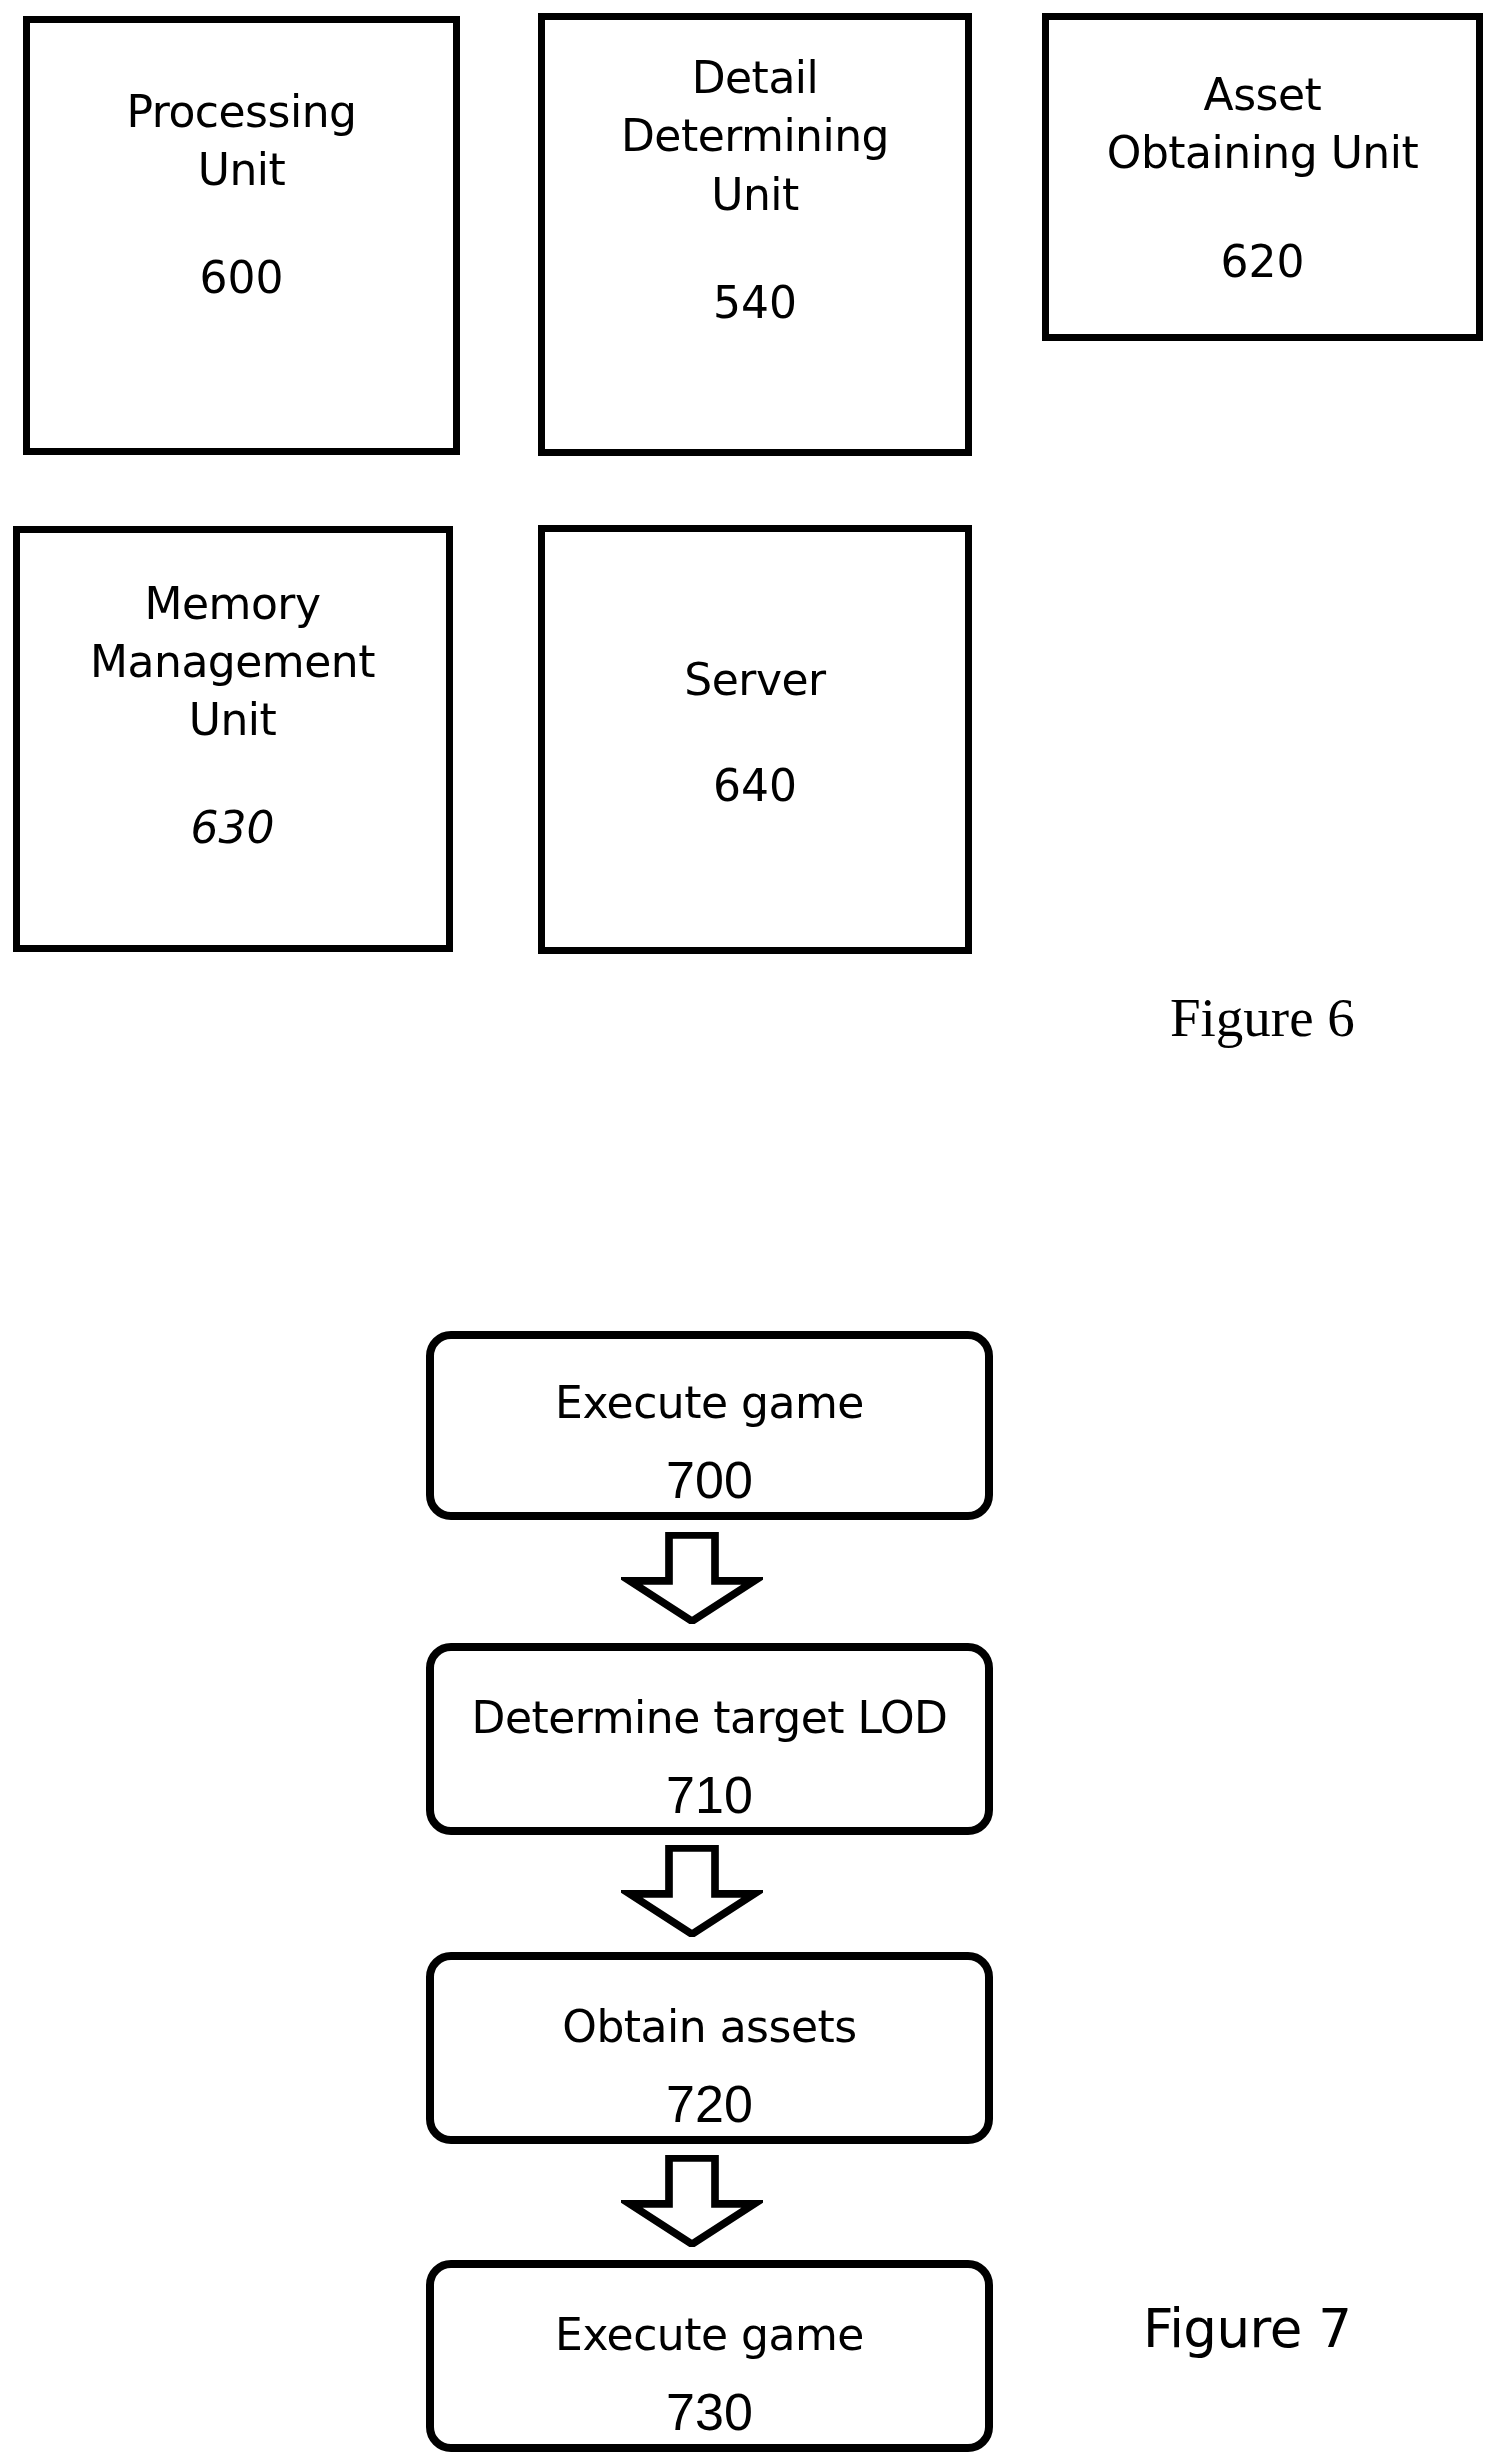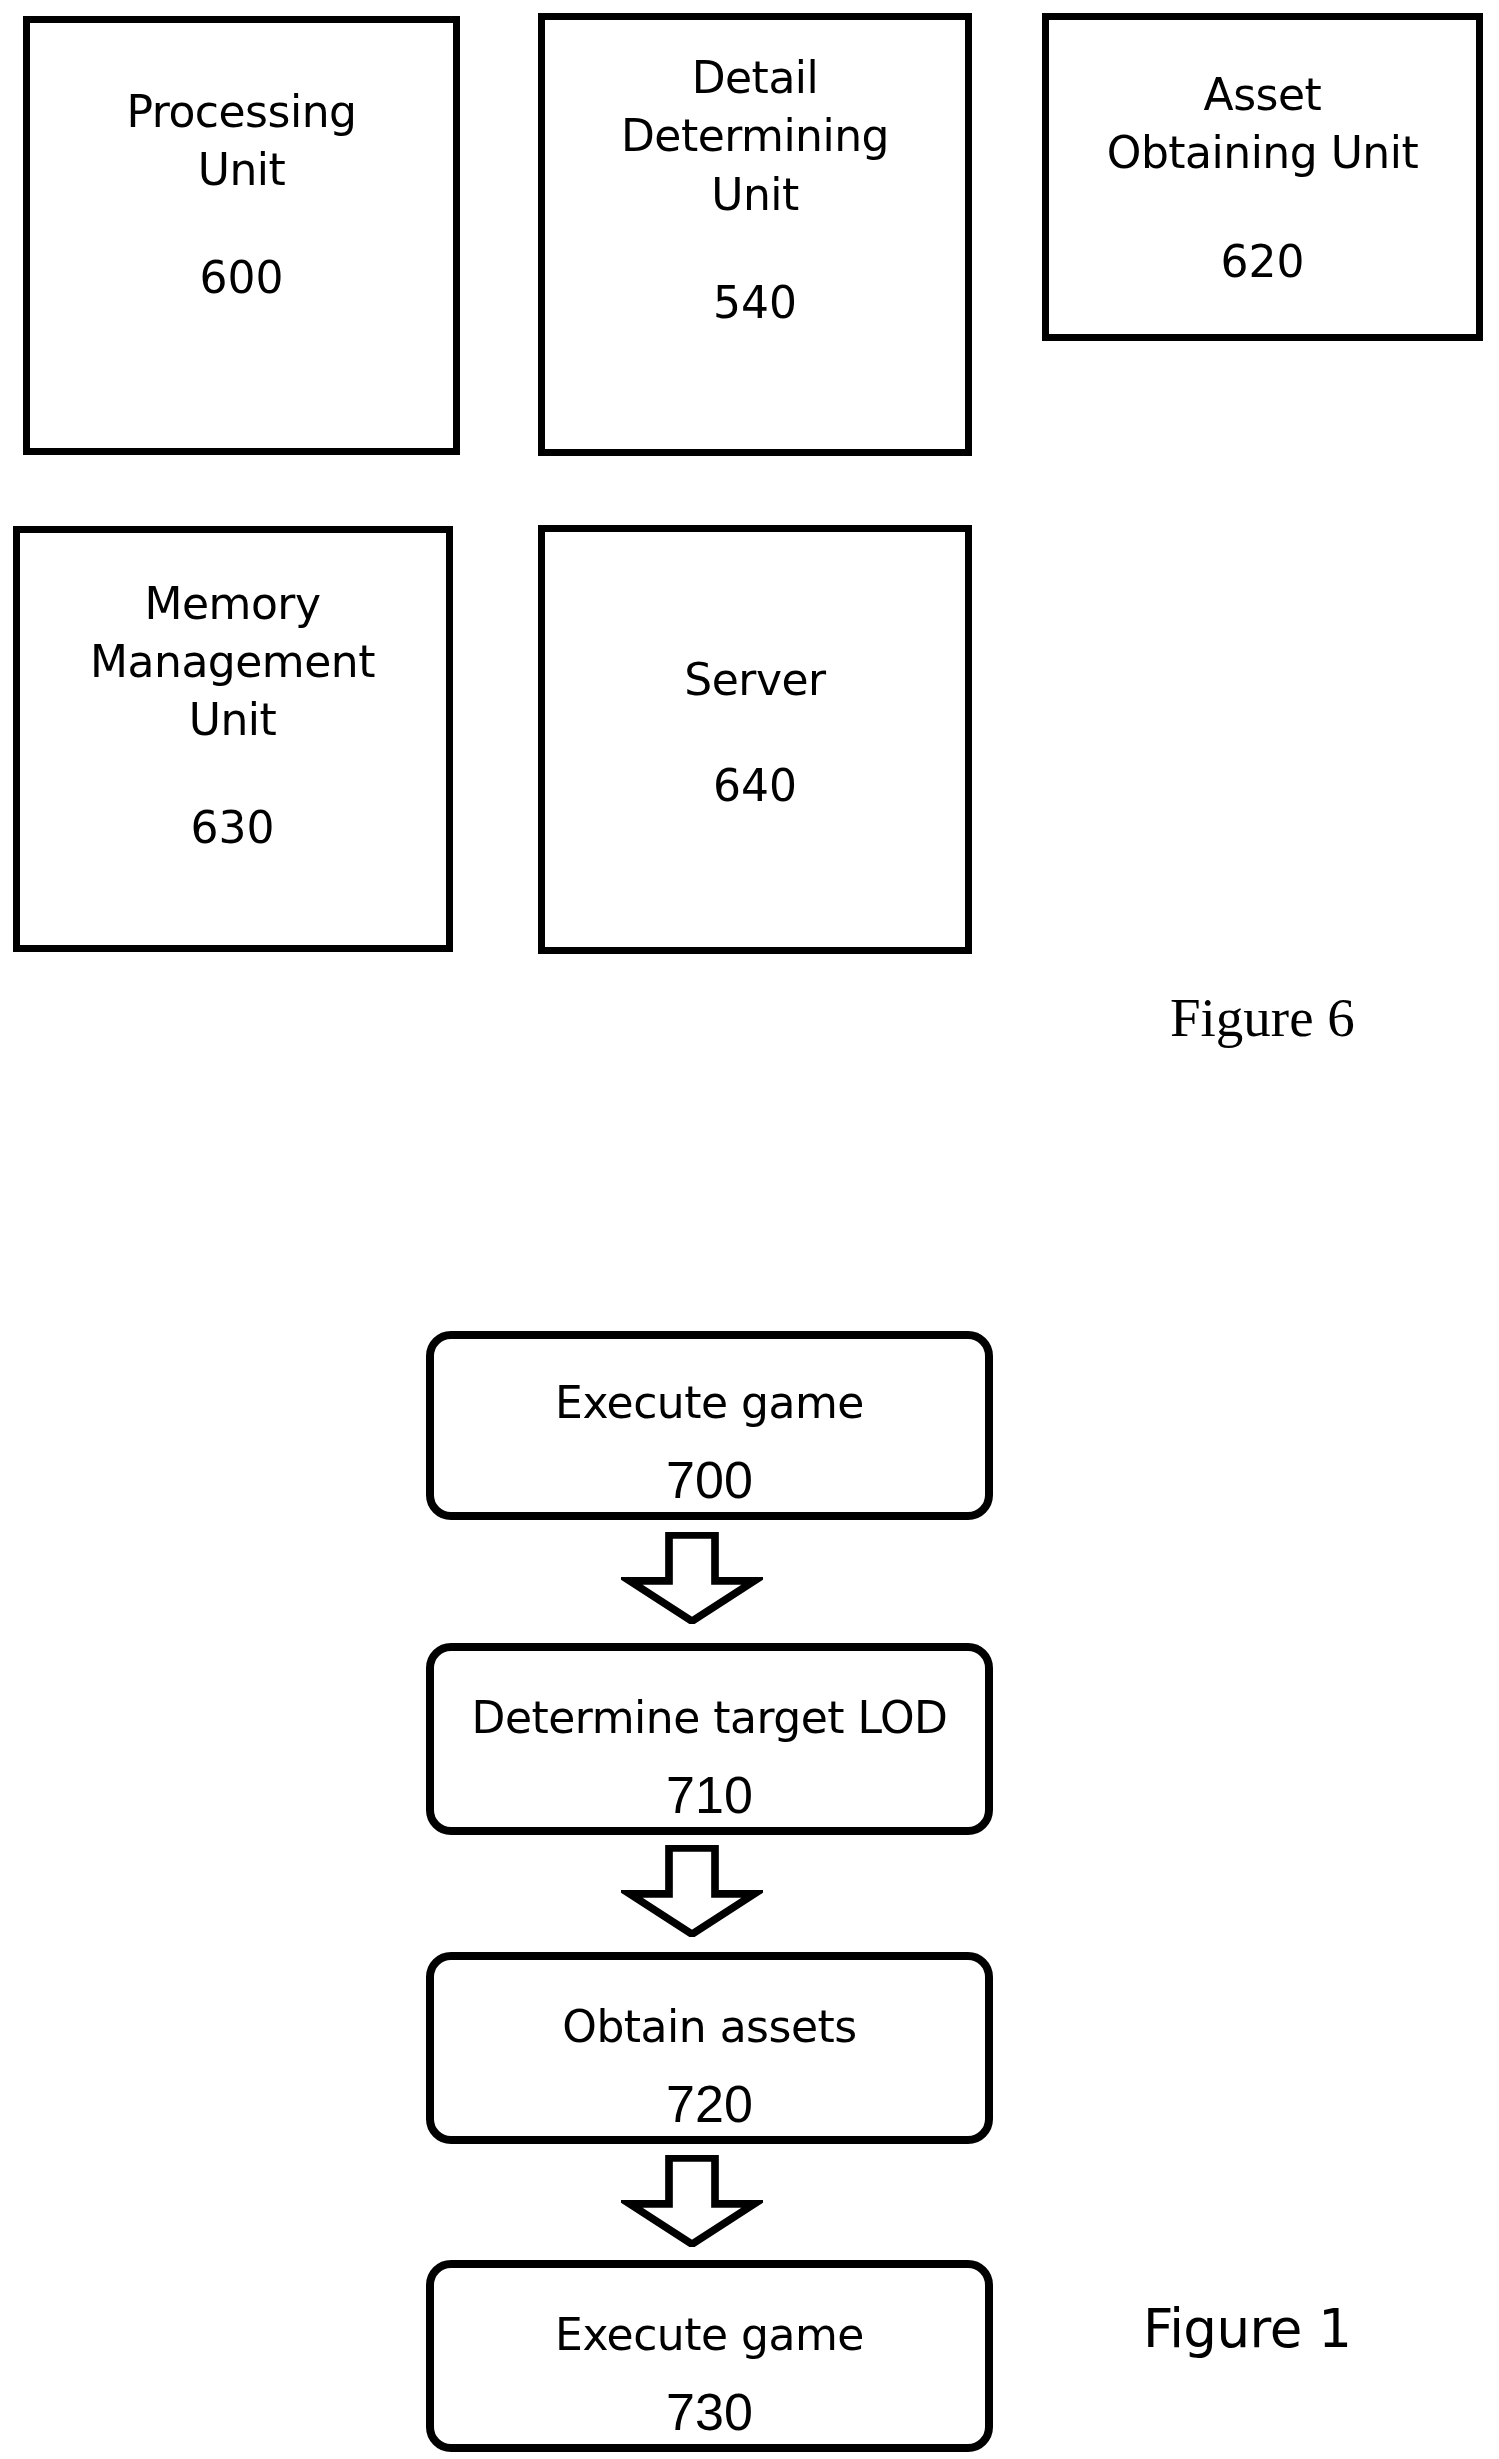--- a/index.html
+++ b/index.html
@@ -59,21 +59,21 @@
   #box-processing-unit .unit-label { padding-top: 60px; }
   #box-processing-unit .unit-ref   { padding-top: 50px; }
 
   #box-detail-unit .unit-label { padding-top: 29px; }
   #box-detail-unit .unit-ref   { padding-top: 50px; }
 
   #box-asset-unit .unit-label { padding-top: 46px; }
   #box-asset-unit .unit-ref   { padding-top: 50px; }
 
   #box-memory-unit .unit-label { padding-top: 42px; }
-  #box-memory-unit .unit-ref   { padding-top: 50px; }
+  #box-memory-unit .unit-ref   { padding-top: 50px; font-style: italic; }
 
   #box-server-unit .unit-label { padding-top: 119px; }
   #box-server-unit .unit-ref   { padding-top: 48px; }
 
   
   .figure-caption {
     position: absolute;
     color: #000000;
   }
   #caption-figure-6 {
@@ -208,16 +208,16 @@
     <svg viewBox="0 0 148 96" xmlns="http://www.w3.org/2000/svg">
       <polygon points="50,3 98,3 98,51 139,51 74,93 9,51 50,51" fill="#ffffff" stroke="#000000" stroke-width="8" stroke-linejoin="miter"></polygon>
     </svg>
   </div>
 
   <div class="flow-box" id="flow-box-730">
     <div class="flow-label">Execute game</div>
     <div class="flow-ref">730</div>
   </div>
 
-  <div class="figure-caption" id="caption-figure-7">Figure 1</div>
+  <div class="figure-caption" id="caption-figure-7">Figure 7</div>
 
 </div>
 
 
 </body></html>

